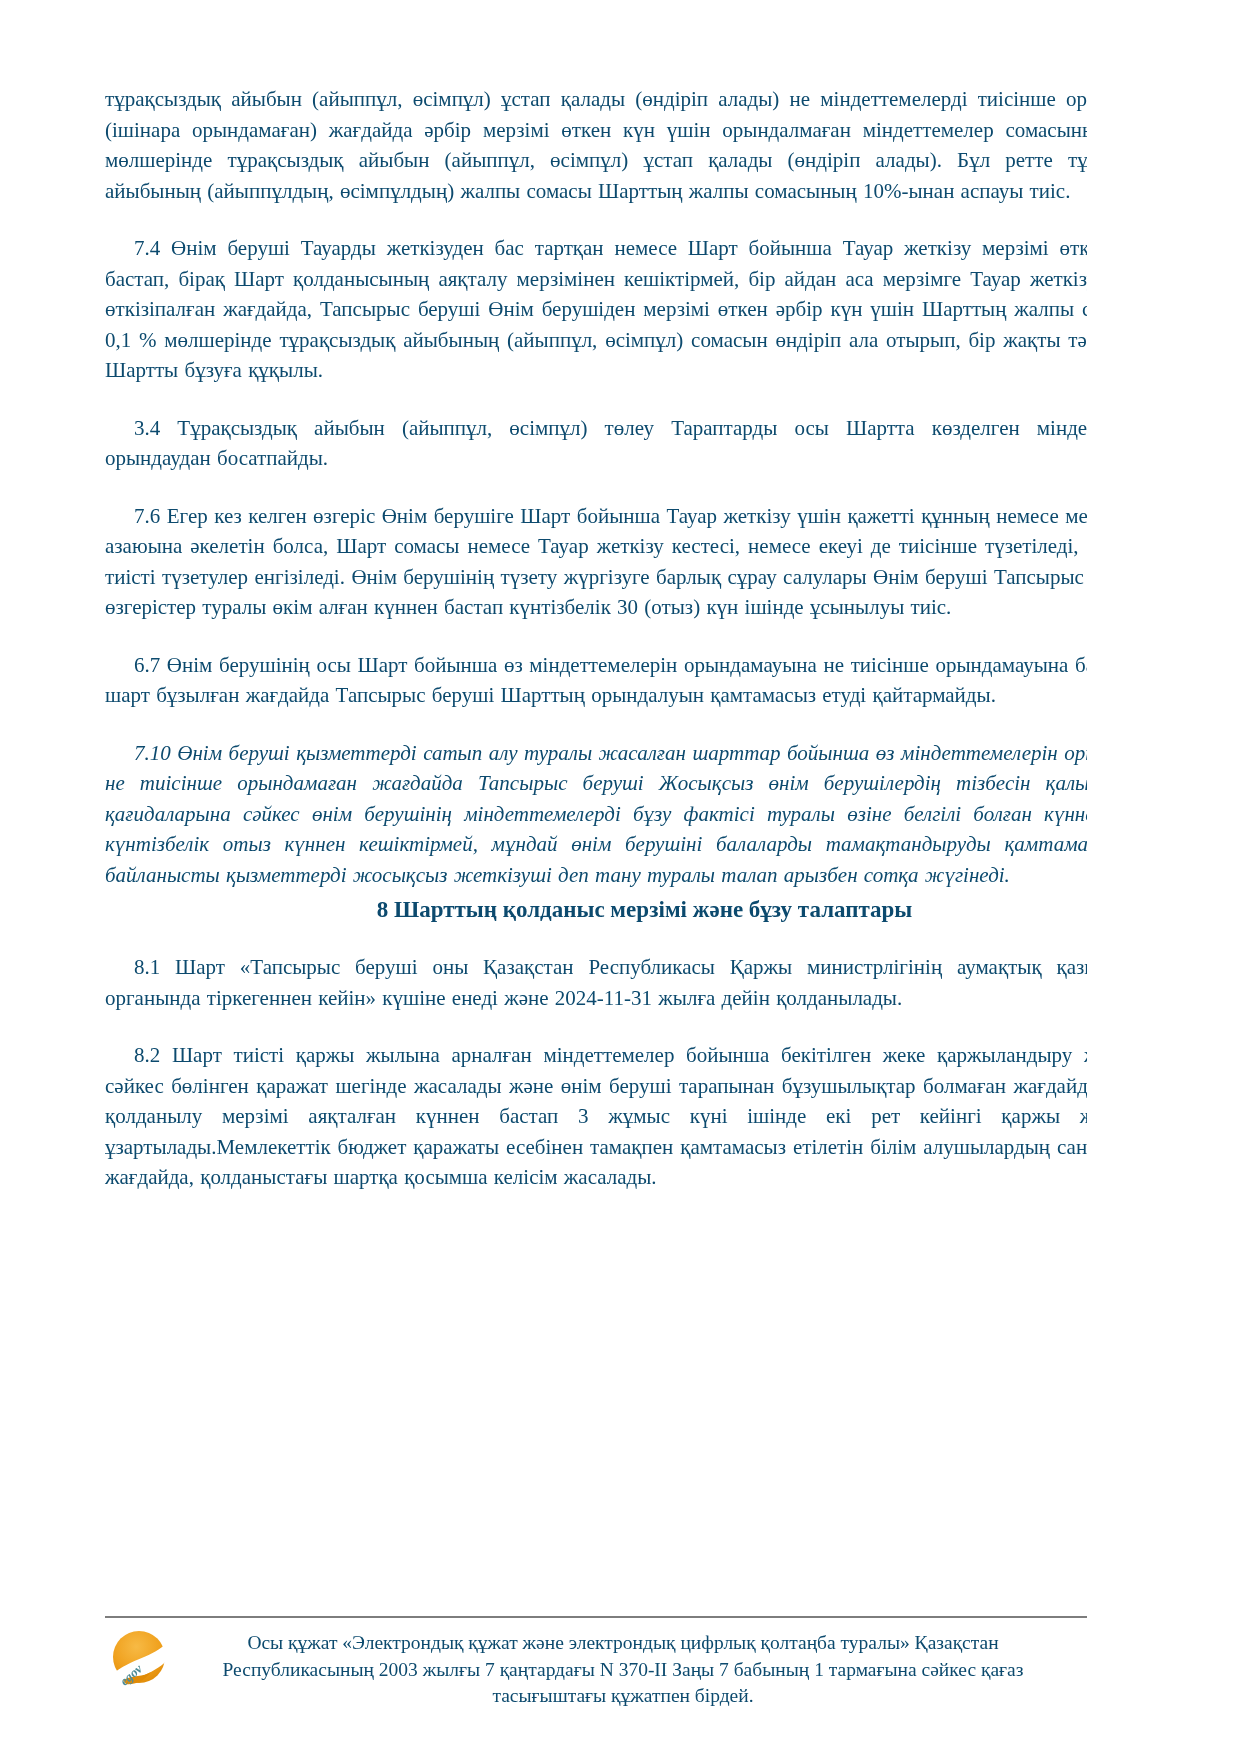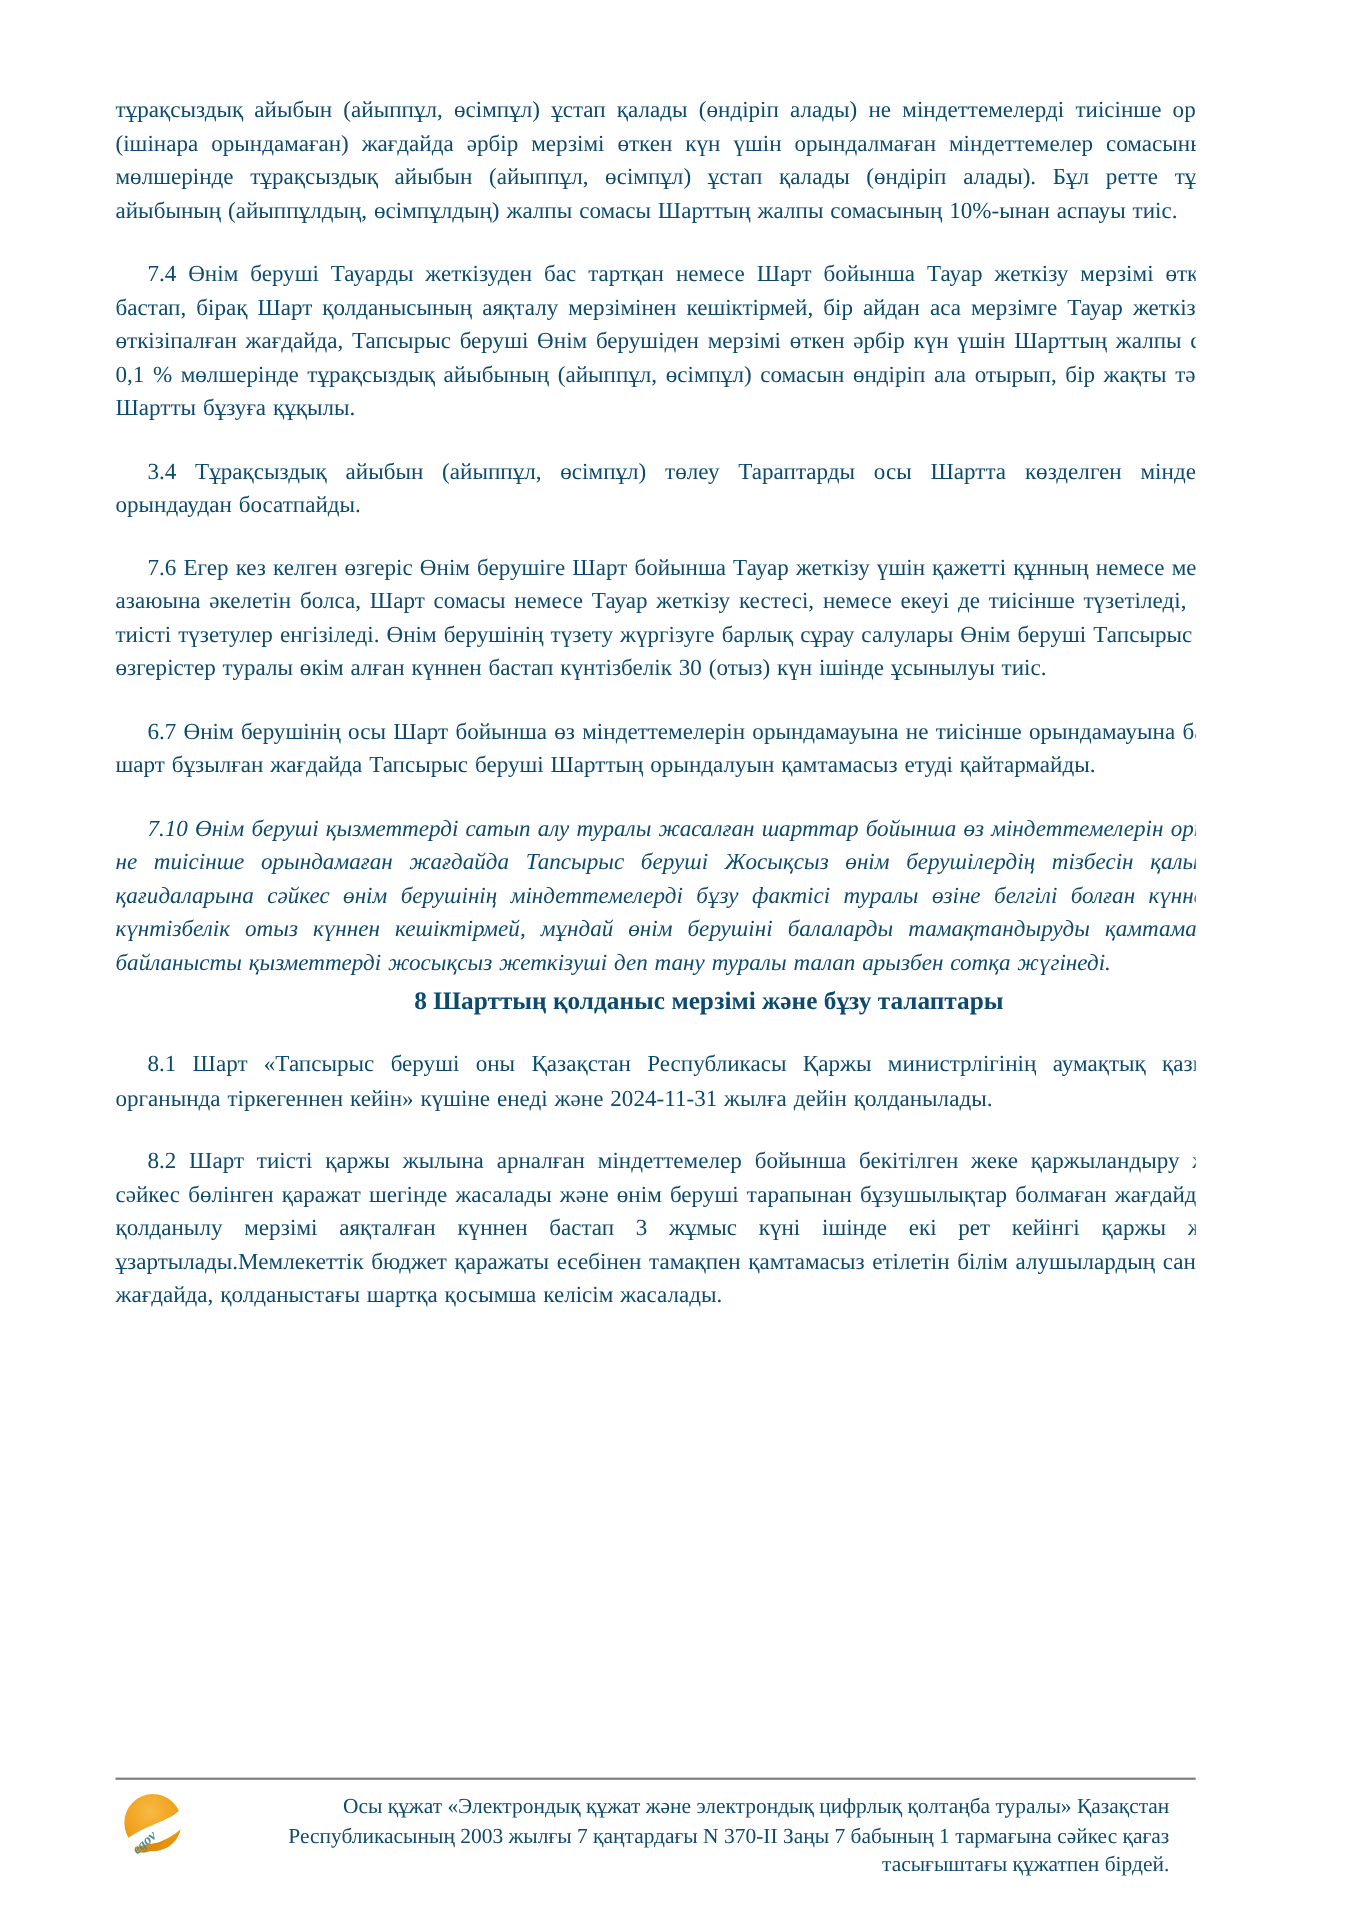--- a/index.html
+++ b/index.html
@@ -60,21 +60,21 @@
   .logo-wrap {
     flex: 0 0 auto;
     width: 60px;
     height: 64px;
   }
   .footer-text {
     font-size: 19.5px;
     line-height: 26.5px;
     max-width: 880px;
     margin: 2px 0 0 0;
-    text-align: right;
+    text-align: center;
   }
 </style>
 </head>
 <body>
 
 <div class="page">
 
   <div class="content">
     <p class="para no-indent">тұрақсыздық айыбын (айыппұл, өсімпұл) ұстап қалады (өндіріп алады) не міндеттемелерді тиісінше орындамаған (ішінара орындамаған) жағдайда әрбір мерзімі өткен күн үшін орындалмаған міндеттемелер сомасының 0,1%-ы мөлшерінде тұрақсыздық айыбын (айыппұл, өсімпұл) ұстап қалады (өндіріп алады). Бұл ретте тұрақсыздық айыбының (айыппұлдың, өсімпұлдың) жалпы сомасы Шарттың жалпы сомасының 10%-ынан аспауы тиіс.</p>
     <p class="para">7.4 Өнім беруші Тауарды жеткізуден бас тартқан немесе Шарт бойынша Тауар жеткізу мерзімі өткен күннен бастап, бірақ Шарт қолданысының аяқталу мерзімінен кешіктірмей, бір айдан аса мерзімге Тауар жеткізу мерзімін өткізіпалған жағдайда, Тапсырыс беруші Өнім берушіден мерзімі өткен әрбір күн үшін Шарттың жалпы сомасының 0,1 % мөлшерінде тұрақсыздық айыбының (айыппұл, өсімпұл) сомасын өндіріп ала отырып, бір жақты тәртіпте осы Шартты бұзуға құқылы.</p>

